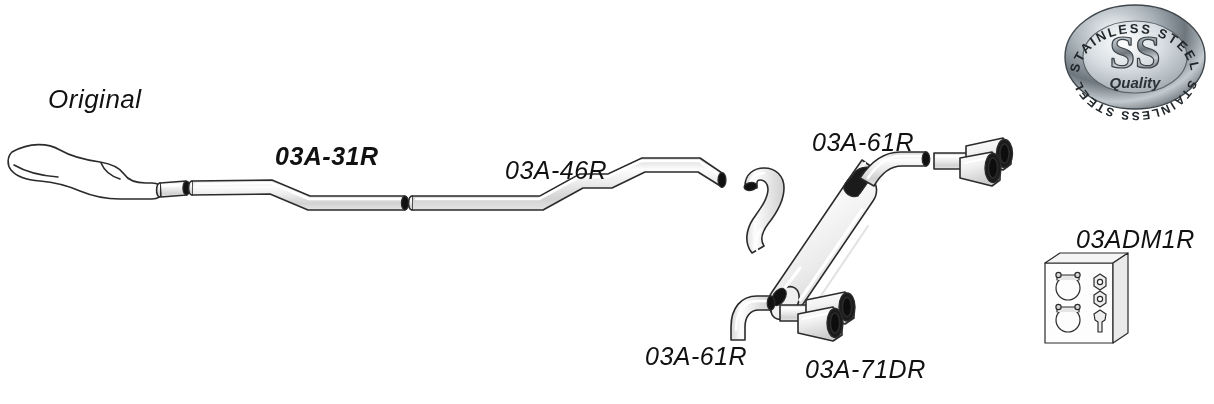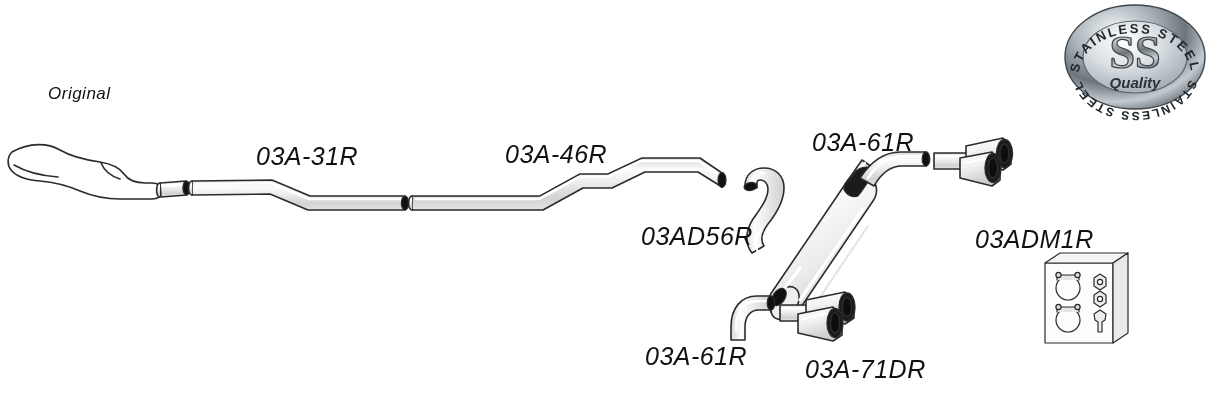--- a/index.html
+++ b/index.html
@@ -10,21 +10,21 @@
   .lbl{
     position:absolute;
     font-family:"Liberation Sans",sans-serif;
     font-style:italic;
     font-weight:400;
     color:#111;
     white-space:nowrap;
     letter-spacing:.5px;
   }
   .lbl-part{font-size:25px;}
-  .lbl-original{font-size:17px;}
+  .lbl-original{font-size:26px;}
 </style>
 </head>
 <body>
 
 <div id="stage">
 
   <svg class="layer" viewBox="0 0 1214 404">
     <defs>
       <linearGradient id="pipeGrad" x1="0" y1="0" x2="0" y2="1">
         <stop offset="0%" stop-color="#d7d7d7"></stop>
@@ -274,28 +274,27 @@
         <text x="1135" y="68" text-anchor="middle" font-family="'Liberation Serif',serif" font-size="46" font-weight="bold" fill="url(#ssGrad)" stroke="#3c4449" stroke-width="1.2">SS</text>
         <text x="1135" y="88" text-anchor="middle" font-family="'Liberation Sans',sans-serif" font-size="15" font-weight="bold" font-style="italic" fill="#2c3337">Quality</text>
       </g>
 
     </g>
   </svg>
 
   <div class="lbl lbl-original" style="left:48px; top:84px;">Original</div>
 
 
-  <div class="lbl lbl-part" style="left:256px; top:142px;">03A-31R</div>
-
-  <div class="lbl lbl-part" style="left:505px; top:140px;">03A-46R</div>
-
-  <div class="lbl lbl-part" style="left:641px; top:222px;">03AD56R</div>
+  <div class="lbl lbl-part" style="left:275px; top:142px;font-weight:bold;">03A-31R</div>
+
+  <div class="lbl lbl-part" style="left:505px; top:156px;">03A-46R</div>
+
 
   <div class="lbl lbl-part" style="left:812px; top:128px;">03A-61R</div>
 
 
   <div class="lbl lbl-part" style="left:645px; top:342px;">03A-61R</div>
 
   <div class="lbl lbl-part" style="left:805px; top:355px;font-style:italic;">03A-71DR</div>
 
-  <div class="lbl lbl-part" style="left:975px; top:225px;">03ADM1R</div>
+  <div class="lbl lbl-part" style="left:1076px; top:225px;">03ADM1R</div>
 
 </div>
 
 </body></html>

